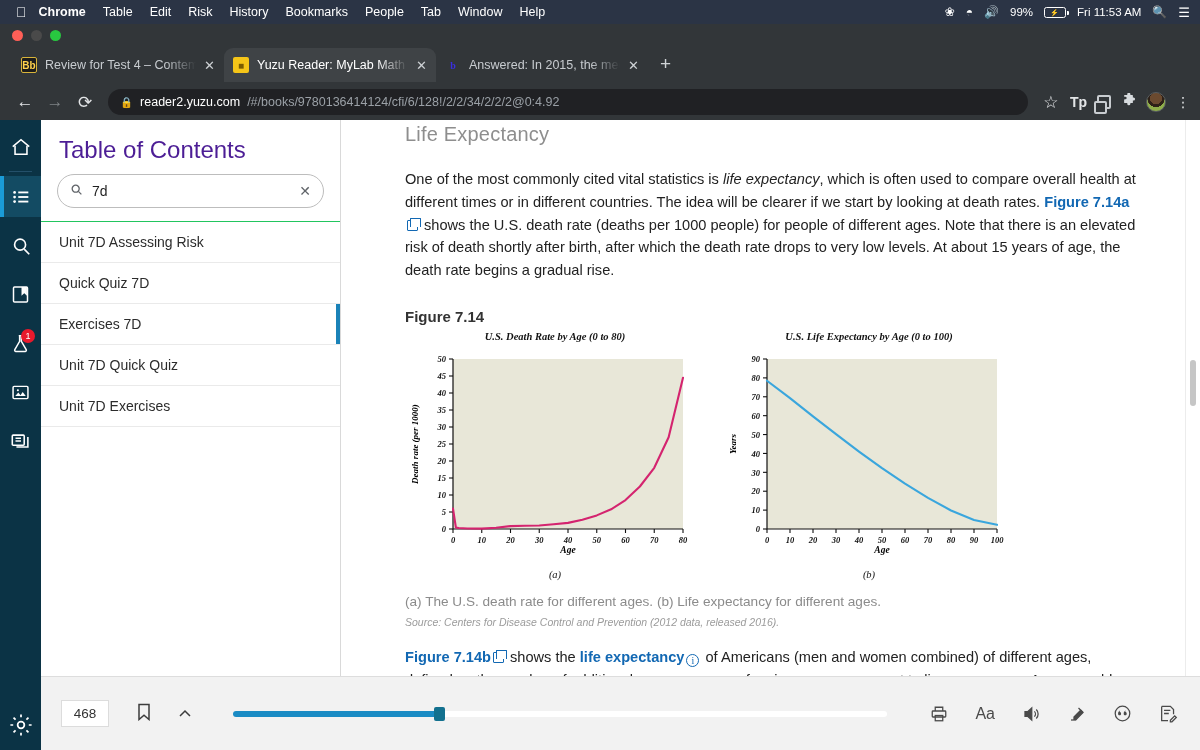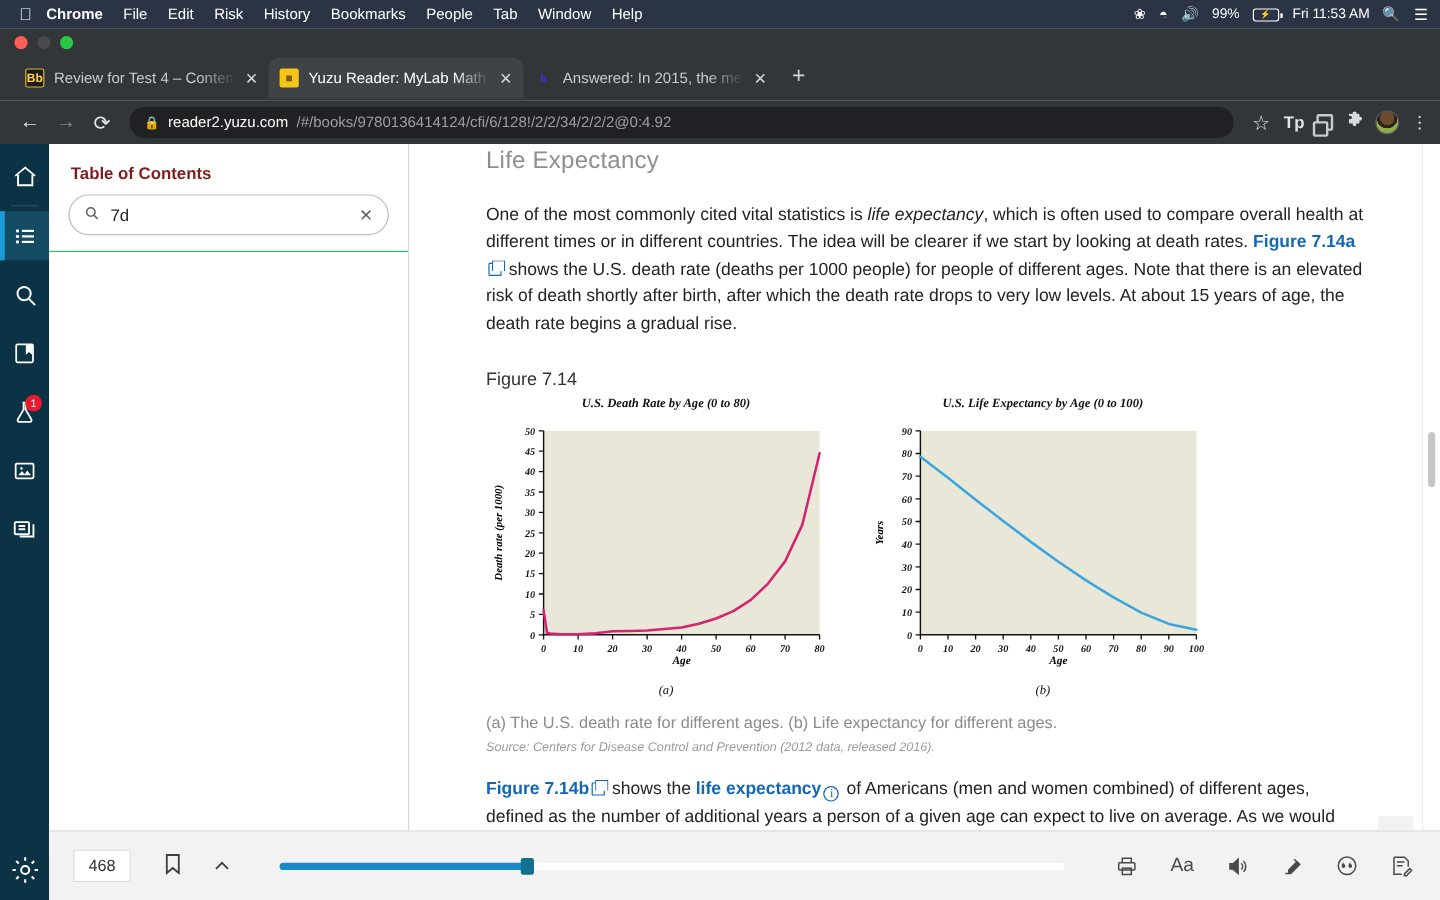--- a/index.html
+++ b/index.html
@@ -96,21 +96,21 @@
   .rail-gap { height: 8px; }
   .badge { position: absolute; top: 6px; right: 6px; min-width: 14px; height: 14px;
     background: #e8192c; color: #fff; border-radius: 7px; font-size: 9px;
     display: flex; align-items: center; justify-content: center; padding: 0 3px; }
   .rail-item svg { display: block; }
   .rail-bottom { position: absolute; bottom: 12px; left: 0; width: 41px; display: flex; justify-content: center; }
 
   
   .toc { position: absolute; top: 0; left: 41px; width: 300px; height: 592px; background: #ffffff;
          border-right: 1px solid #d9d9d9; }
-  .toc-title { font-size: 14px; color: #7f1d1d; padding: 16px 18px 10px 18px; font-weight: 700; }
+  .toc-title { font-size: 24px; color: #4c1d95; padding: 16px 18px 10px 18px; font-weight: 400; }
   .toc-search-wrap { padding: 0 16px 13px 16px; border-bottom: 1px solid #22c55e; }
   .toc-search {
     height: 34px; border: 1px solid #bdbdbd; border-radius: 17px;
     display: flex; align-items: center; padding: 0 12px; gap: 9px; background: #fff;
   }
   .toc-search .sv { flex: 1; font-size: 14px; color: #1f1f1f; }
   .toc-search .mg { color: #5f6368; font-size: 12px; }
   .toc-search .cx { color: #5f6368; font-size: 14px; }
   .toc-list { position: relative; }
   .toc-item { position: relative; height: 41px; display: flex; align-items: center;
@@ -127,41 +127,41 @@
   .blue { color: #1268b3; font-weight: bold; }
   .ital { font-style: italic; }
   .ic-pop { display: inline-block; width: 11px; height: 11px; border: 1.6px solid #1268b3;
     border-radius: 1px; position: relative; vertical-align: -1px; margin: 0 2px; }
   .ic-pop::after { content:""; position:absolute; left:2px; top:-3px; width:9px; height:8px;
     border: 1.6px solid #1268b3; border-bottom: none; border-radius: 1px 1px 0 0; background:#fff; }
   .ic-info { display: inline-block; width: 13px; height: 13px; border: 1.5px solid #1268b3;
     border-radius: 50%; color: #1268b3; font-size: 10px; line-height: 11px; text-align: center;
     vertical-align: -2px; margin: 0 2px; font-family: "Liberation Serif", serif; }
 
-  .fig-label { font-size: 15px; font-weight: normal; color: #333; margin-top: 26px; }
+  .fig-label { font-size: 15px; font-weight: bold; color: #333; margin-top: 26px; }
   .figrow { display: flex; gap: 14px; margin-top: 6px; font-style: italic; }
   .figcap { font-size: 13.6px; color: #8b8b8b; margin-top: 14px; }
   .figsrc { font-size: 10.5px; color: #9b9b9b; font-style: italic; margin-top: 7px;
             font-family: "Liberation Sans", sans-serif; }
 
   .chart-box { font-family: "Liberation Serif", serif; }
   .chart-title { font-size: 10.5px; font-weight: bold; text-align: center; color: #111; margin-bottom: 3px; }
   .chart-sub { font-size: 10.5px; text-align: center; color: #111; margin-top: 2px; }
 
   
   .vscroll { position: absolute; right: 4px; top: 0; width: 6px; height: 592px; }
   .vthumb { position: absolute; top: 240px; left: 0; width: 6px; height: 46px;
             background: #c6c6c6; border-radius: 3px; }
   .vsep { position: absolute; right: 14px; top: 0; width: 1px; height: 592px; background: #ececec; }
   .chev-down { position: absolute; right: 22px; bottom: 8px; width: 30px; height: 24px;
     background: #f2f2f2; border-radius: 3px; display: flex; align-items: center;
     justify-content: center; color: #6f6f6f; font-size: 14px; }
 
   
-  .botbar { position: absolute; left: 41px; bottom: 0; width: 1159px; height: 58px;
+  .botbar { position: absolute; left: 41px; bottom: 0; width: 1159px; height: 74px;
             background: #f2f2f2; border-top: 1px solid #dddddd;
             display: flex; align-items: center; padding: 0 22px 0 20px; gap: 28px; }
   .pagebox { background: #ffffff; border: 1px solid #dcdcdc; min-width: 48px; height: 27px;
     display: flex; align-items: center; justify-content: center; font-size: 13.5px; color: #333; }
   .bm { color: #3c3c3c; font-size: 15px; }
   .caret { color: #3c3c3c; font-size: 12px; }
   .slider { flex: 1; height: 18px; display: flex; align-items: center; position: relative; margin: 0 14px; }
   .strack { position: absolute; left: 0; right: 0; height: 6px; background: #ffffff; border-radius: 3px; }
   .sfill { position: absolute; left: 0; width: 31.5%; height: 6px; background: #1a8bc4; border-radius: 3px; }
   .sthumb { position: absolute; left: 31.5%; margin-left: -5px; width: 11px; height: 14px;
@@ -171,21 +171,21 @@
   .aa { font-size: 17px; letter-spacing: 0px; }
 </style>
 </head>
 <body>
 
 <div id="app">
 
   <div class="macbar">
     <span class="apple"></span>
     <span class="mitem bold">Chrome</span>
-    <span class="mitem">File</span>
+    <span class="mitem">Table</span>
     <span class="mitem">Edit</span>
     <span class="mitem">Risk</span>
     <span class="mitem">History</span>
     <span class="mitem">Bookmarks</span>
     <span class="mitem">People</span>
     <span class="mitem">Tab</span>
     <span class="mitem">Window</span>
     <span class="mitem">Help</span>
     <span class="right">
       <span style="font-size:12px;">❀</span>
@@ -320,20 +320,37 @@
       <div class="toc-search-wrap">
         <div class="toc-search">
           <span class="mg">
             <svg width="13" height="13" viewBox="0 0 24 24" fill="none" stroke="#5f6368" stroke-width="2.4">
               <circle cx="10.5" cy="10.5" r="6.5"></circle>
                 <path d="M15.5 15.5L21 21"></path>
             </svg>
           </span>
           <span class="sv">7d</span>
           <span class="cx">✕</span>
+        </div>
+      </div>
+      <div class="toc-list">
+        <div class="toc-item">
+          <span>Unit 7D Assessing Risk</span>
+        </div>
+        <div class="toc-item">
+          <span>Quick Quiz 7D</span>
+        </div>
+        <div class="toc-item cur">
+          <span>Exercises 7D</span>
+        </div>
+        <div class="toc-item">
+          <span>Unit 7D Quick Quiz</span>
+        </div>
+        <div class="toc-item">
+          <span>Unit 7D Exercises</span>
         </div>
       </div>
     </div>
 
     <div class="reader">
       <div class="reader-inner">
         <div class="chap-title">Life Expectancy</div>
 
         <p class="para">
           <span>One of the most commonly cited vital statistics is </span><span class="ital">life expectancy</span><span>, which is often used to compare overall health at different times or in different countries. The idea will be clearer if we start by looking at death rates. </span><span class="blue">Figure 7.14a</span><span class="ic-pop"></span><span> shows the U.S. death rate (deaths per 1000 people) for people of different ages. Note that there is an elevated risk of death shortly after birth, after which the death rate drops to very low levels. At about 15 years of age, the death rate begins a gradual rise.</span>

